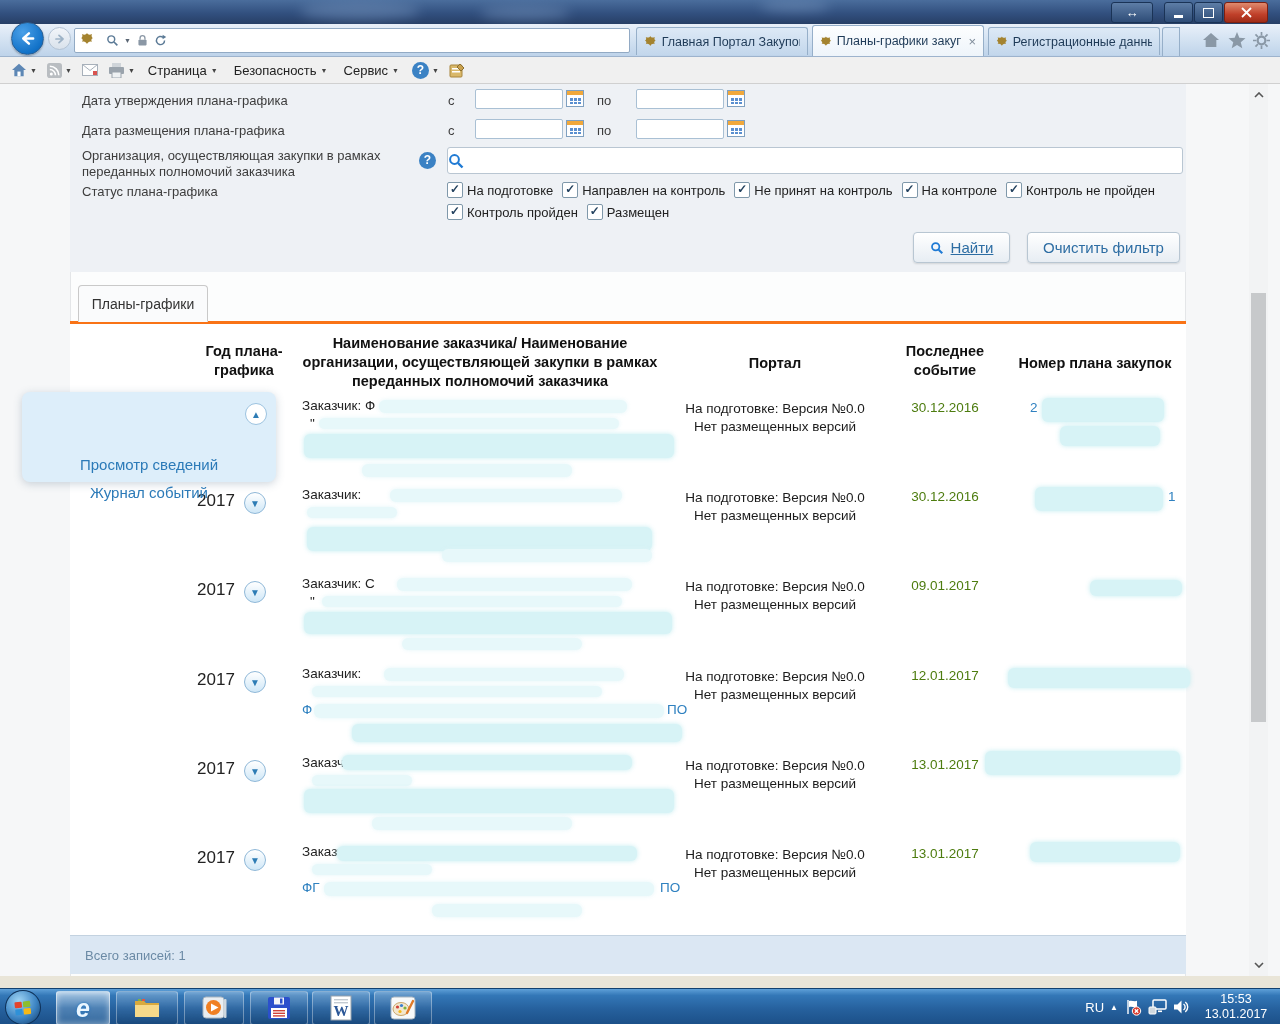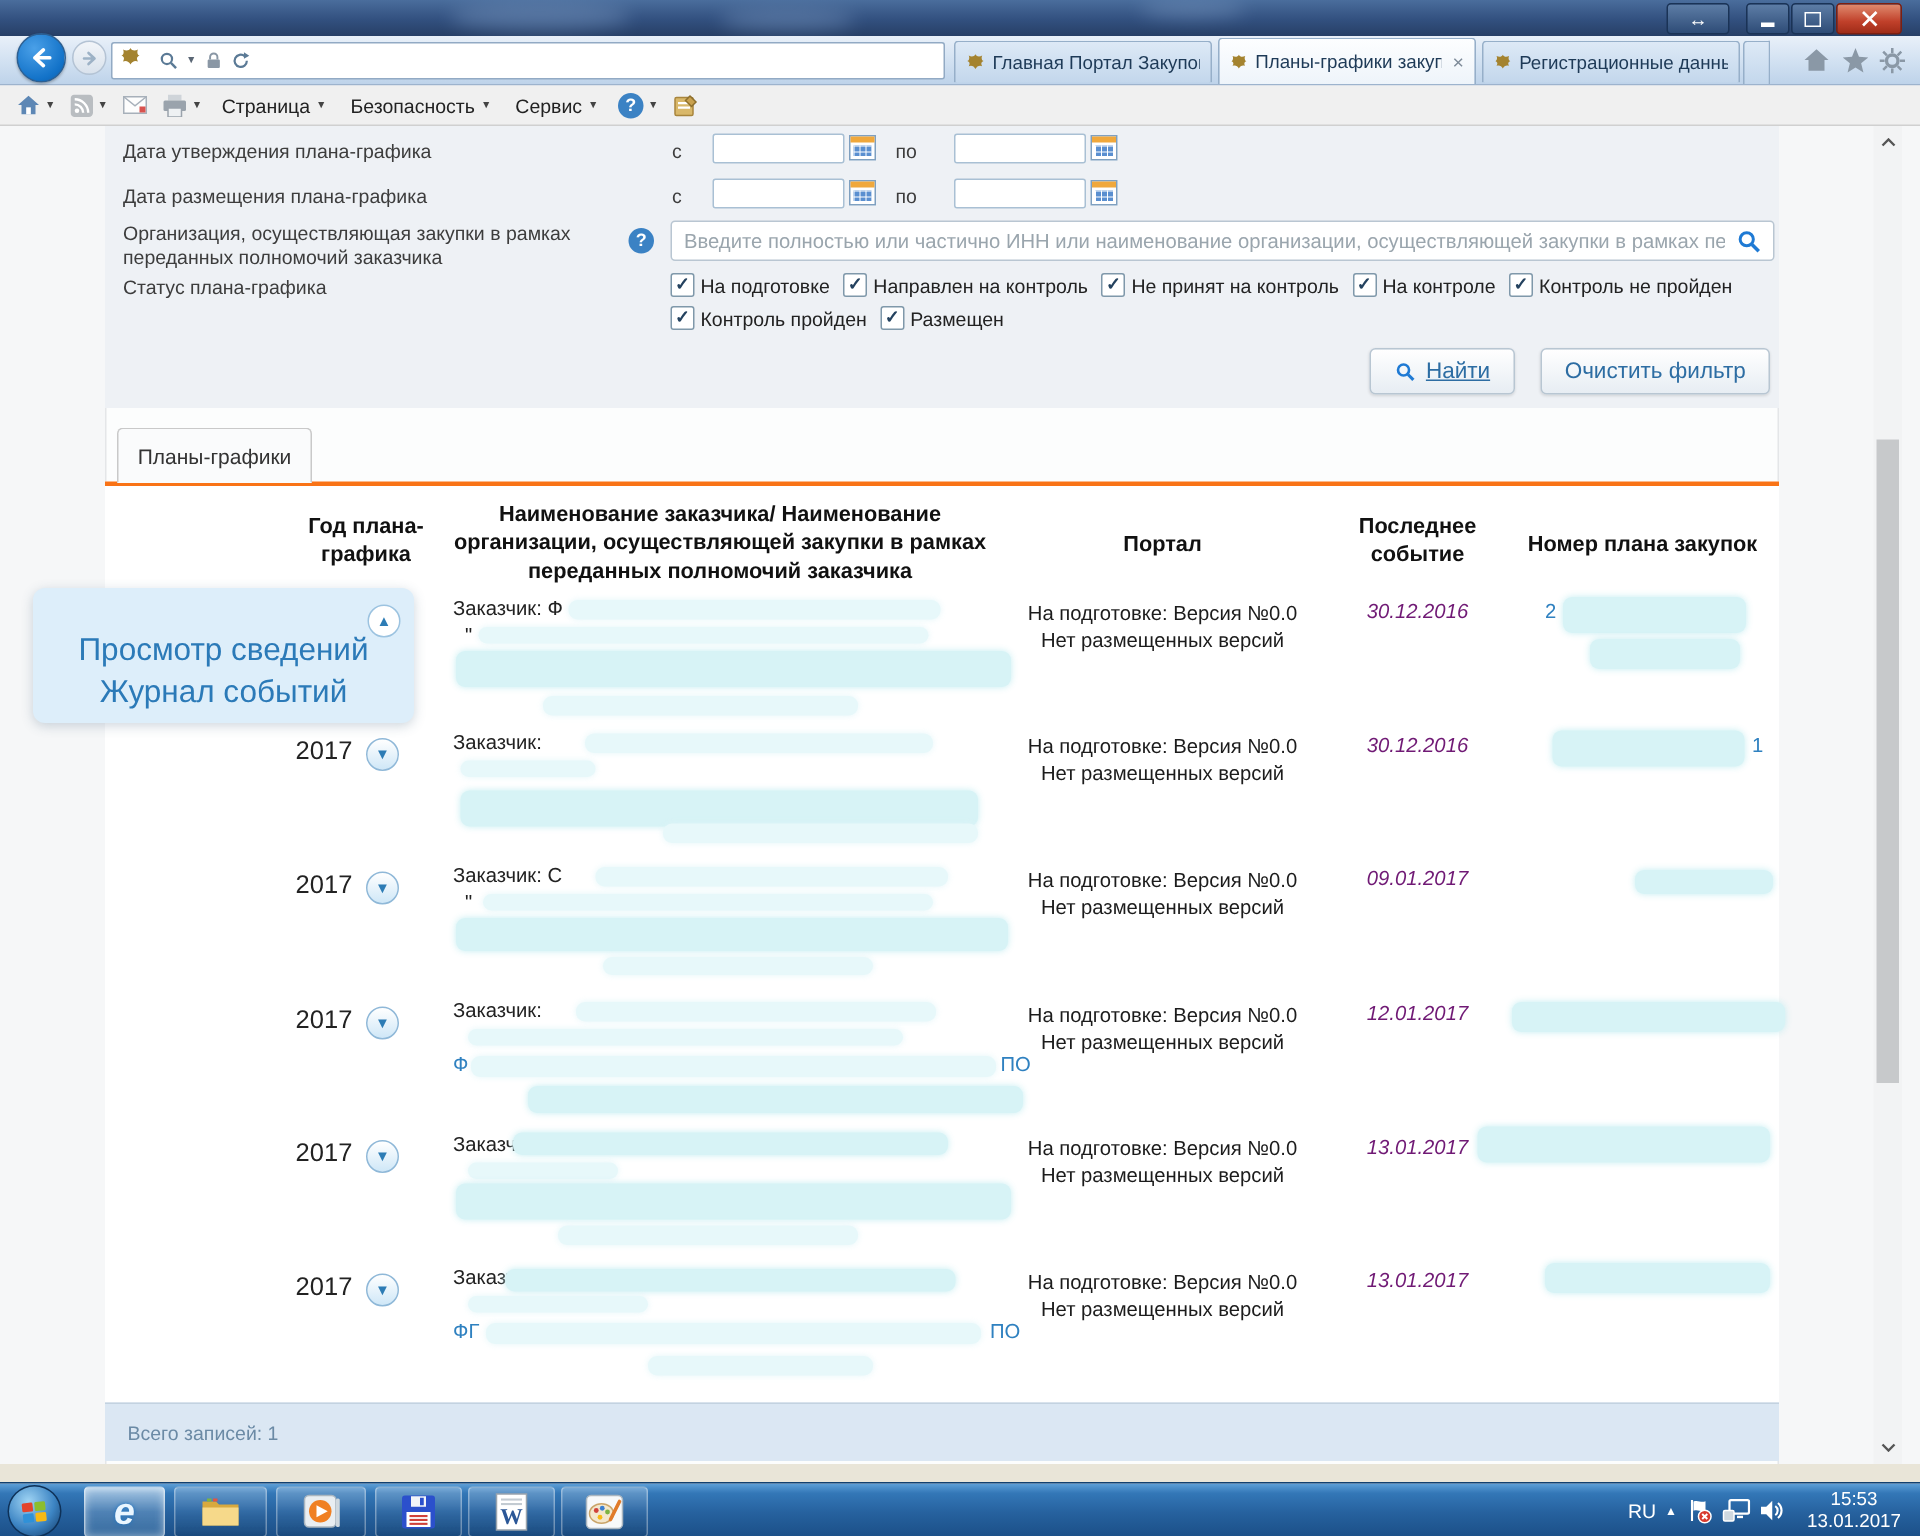--- a/index.html
+++ b/index.html
@@ -87,33 +87,33 @@
   .datatable{position:absolute;left:70px;top:237px;width:1116px;height:614px;background:#fff;border-top:3px solid #f97316;}
   .th{position:absolute;font-weight:bold;font-size:14.5px;color:#111;text-align:center;line-height:19px;}
   .trow{position:absolute;left:0;width:1116px;height:89px;}
   .cell-year{position:absolute;left:118px;top:8px;width:56px;text-align:center;font-size:17px;color:#222;}
   .rowbtn{position:absolute;left:174px;top:9px;width:22px;height:22px;border-radius:50%;
      background:linear-gradient(180deg,#ffffff,#cfe7f7);border:1px solid #8fb8d8;
      color:#2d7cb5;font-size:10px;text-align:center;line-height:21px;box-sizing:border-box;}
   .cell-name{position:absolute;left:232px;top:0;width:400px;height:89px;font-size:13.5px;color:#222;}
   .nline{position:absolute;white-space:nowrap;}
   .cell-status{position:absolute;left:610px;top:6px;width:190px;text-align:center;font-size:13.5px;color:#1c1c1c;line-height:18px;}
-  .cell-event{position:absolute;left:827px;top:6px;width:96px;text-align:center;font-size:13.5px;color:#701a75;font-style:italic;}
+  .cell-event{position:absolute;left:827px;top:6px;width:96px;text-align:center;font-size:13.5px;color:#4d7c0f;}
   .cell-num{position:absolute;left:935px;top:0;width:185px;height:70px;font-size:13.5px;color:#2f81c0;}
   .rd{position:absolute;background:#d7f3f6;border-radius:6px;box-shadow:0 0 5px rgba(190,235,240,.9);}
   .rd.pale{background:#e7f8fa;box-shadow:0 0 4px rgba(220,244,248,.8);}
   .blu{color:#2f81c0;}
   .tfooter{position:absolute;left:70px;top:851px;width:1116px;height:39px;background:#dbe7f3;
      border-top:1px solid #c3d2e0;box-sizing:border-box;}
   .tfooter span{position:absolute;left:15px;top:12px;font-size:13px;color:#6b8aa5;}
 
   
   .rowmenu{position:absolute;left:22px;top:308px;width:254px;height:90px;background:#ddeefa;
      border-radius:8px;box-shadow:0 2px 8px rgba(60,90,120,.25);z-index:5;}
-  .rowmenu .mi{position:absolute;left:0;width:100%;text-align:center;font-size:21px;color:#2b7ab8;}
+  .rowmenu .mi{position:absolute;left:0;width:100%;text-align:center;font-size:15px;color:#2b7ab8;margin-top:34px;}
   .menu-upbtn{position:absolute;left:223px;top:11px;width:22px;height:22px;border-radius:50%;
      background:#fff;border:1px solid #9cc3e0;color:#2d7cb5;font-size:10px;text-align:center;line-height:21px;box-sizing:border-box;}
 
   
   .sbar{position:absolute;left:1249px;top:0;width:19px;height:892px;background:#f2f3f4;}
   .sbtn{position:absolute;left:0;width:19px;height:22px;display:flex;align-items:center;justify-content:center;}
   .sthumb{position:absolute;left:2px;top:209px;width:15px;height:429px;background:#c7c9cb;}
 
   
   .deskstrip{position:absolute;left:0;top:976px;width:1280px;height:12px;background:#e9e5d8;}
@@ -320,21 +320,20 @@
       <span class="flabel" style="left:527px;top:39px;">по</span>
       <input class="datein" style="left: 566px; top: 35px;">
       <span class="cal" style="left:657px;top:36px;">
           <span class="top" style="display:block;"></span>
           <span class="grid"></span>
         </span>
 
       <span class="flabel" style="left:12px;top:64px;width:335px;line-height:16px;">Организация, осуществляющая закупки в рамках переданных полномочий заказчика</span>
       <span class="qmark" style="left:349px;top:68px;">?</span>
       <div class="orgsearch" style="left:377px;top:63px;width:736px;">
-        <input placeholder="Введите полностью или частично ИНН или наименование организации, осуществляющей закупки в рамках пе" style="">
         <svg width="16" height="16" viewBox="0 0 16 16" style="margin-right:8px;">
             <circle cx="6.5" cy="6.5" r="4.4" fill="none" stroke="#1f7ad4" stroke-width="2"></circle>
             <line x1="10" y1="10" x2="14.5" y2="14.5" stroke="#1f7ad4" stroke-width="2.4"></line>
           </svg>
       </div>
 
       <span class="flabel" style="left:12px;top:100px;">Статус плана-графика</span>
       <div class="cbrow" style="left:377px;top:98px;">
         <span class="cbitem">
             <span class="cbox">✓</span>

